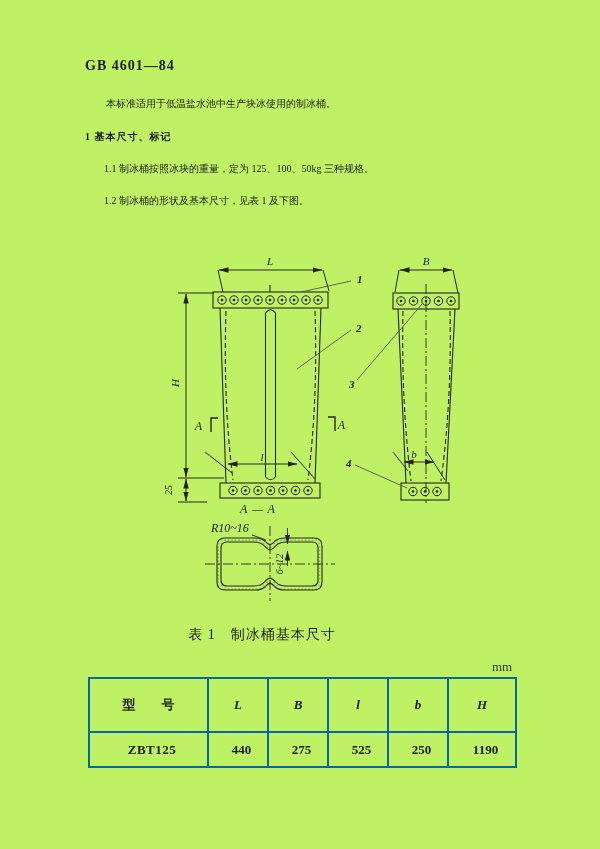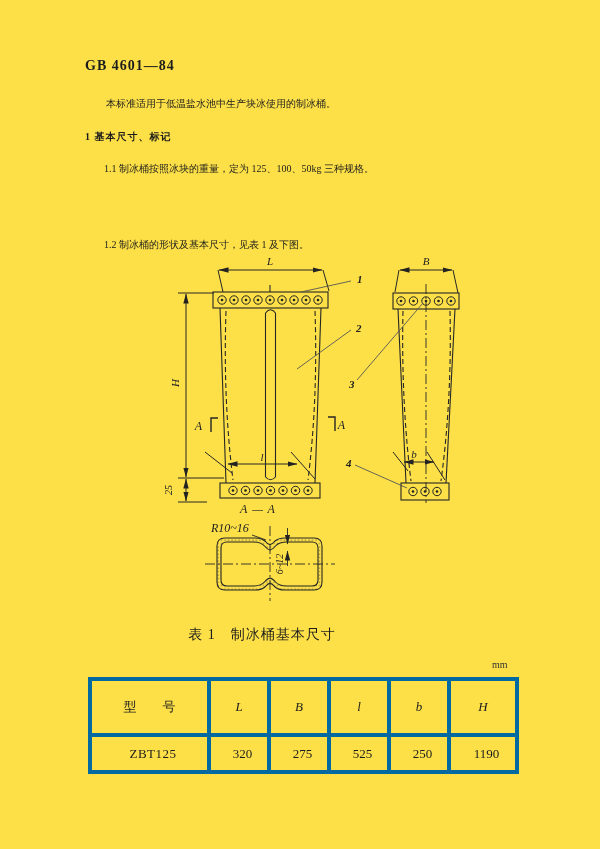--- a/index.html
+++ b/index.html
@@ -1,47 +1,48 @@
 <!DOCTYPE html>
 <html><head>
 <meta charset="utf-8">
 <style>
   html,body{margin:0;padding:0;}
   .page{
     position:relative;
     width:600px;height:849px;
-    background:#fde047;
+    background:#bef264;
     font-family:"Liberation Serif","DejaVu Serif",serif;
     color:#1c1c1c;
     overflow:hidden;
   }
   .txt{position:absolute;font-size:10px;white-space:nowrap;}
   .doc-number{left:85px;top:58px;font-size:14px;font-weight:bold;letter-spacing:1px;}
   .intro{left:106px;top:97px;}
   .h1{left:85px;top:130px;font-weight:bold;letter-spacing:1px;}
   .p11{left:104px;top:162px;}
-  .p12{left:104px;top:194px;margin-top:44px;}
+  .p12{left:104px;top:194px;}
   .fig-wrap{position:absolute;left:150px;top:248px;width:330px;height:366px;}
   svg text{fill:#222;}
   .dimtxt{font-size:11px;font-style:italic;font-family:"Liberation Serif",serif;}
   .smalldim{font-size:10px;}
   .partnum{font-size:11px;font-style:italic;font-weight:bold;}
   .secttxt{font-size:12px;font-style:italic;letter-spacing:1px;}
   .rtxt{font-size:12px;font-style:italic;}
   .tbl-title{position:absolute;left:0;top:626px;width:524px;text-align:center;font-size:14px;letter-spacing:1px;}
-  .tbl-unit{position:absolute;left:492px;top:659px;font-size:10px;color:#333;}
+  .tbl-unit{position:absolute;left:492px;top:659px;font-size:13px;color:#333;}
   table.dims{
     position:absolute;left:88px;top:677px;
     border-collapse:collapse;table-layout:fixed;
     width:427px;
   }
   table.dims td{
-    border:4px solid #0369a1;
+    border:2px solid #0369a1;
     text-align:center;vertical-align:middle;
     font-size:13px;
+    font-weight:bold;
   }
   table.dims .hdr td{height:50px;}
   table.dims .row td{height:31px;padding-left:8px;}
   .ital{font-style:italic;}
   .model-cell{letter-spacing:0.5px;}
 </style>
 </head>
 <body>
 
 <div class="page">
@@ -224,21 +225,21 @@
         <tr class="hdr">
       <td>型　　号</td>
       <td class="ital">L</td>
       <td class="ital">B</td>
       <td class="ital">l</td>
       <td class="ital">b</td>
       <td class="ital">H</td>
     </tr>
     <tr class="row">
       <td class="model-cell">ZBT125</td>
-      <td>320</td>
+      <td>440</td>
       <td>275</td>
       <td>525</td>
       <td>250</td>
       <td>1190</td>
     </tr>
   </tbody>
     </table>
 
 </div>
 

